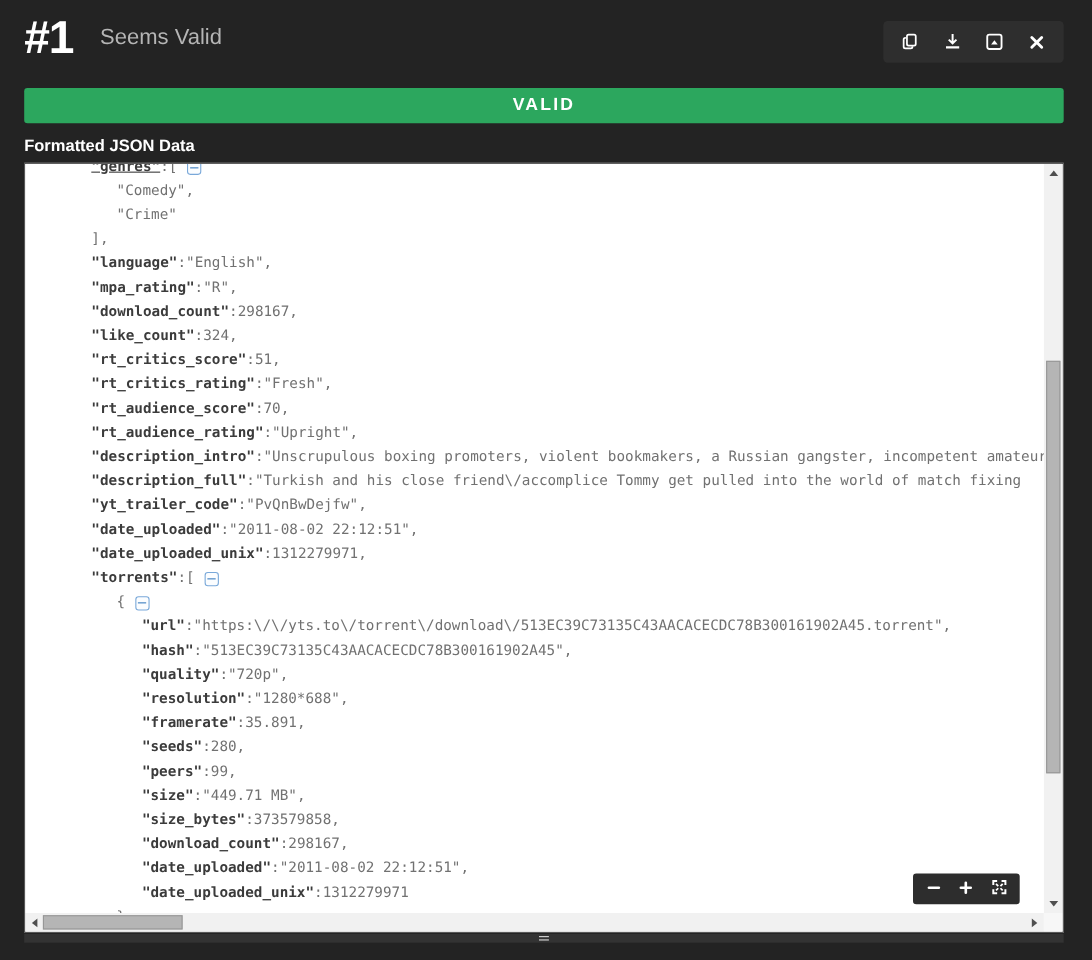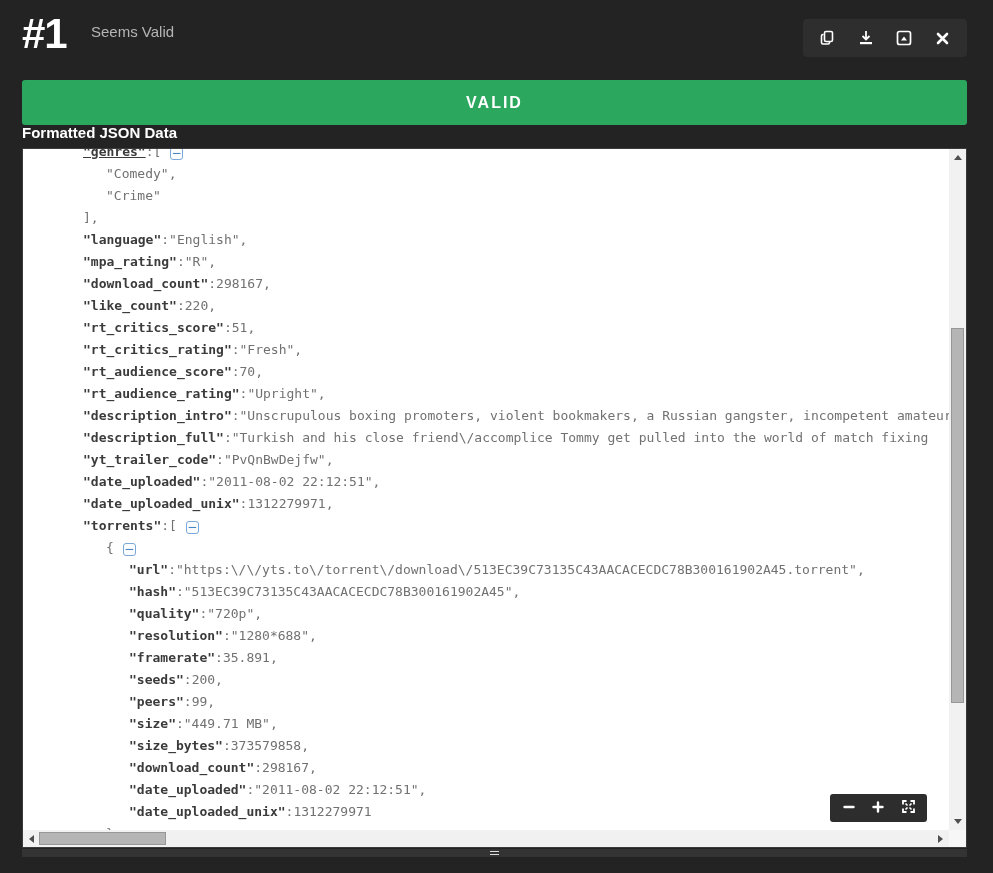--- a/index.html
+++ b/index.html
@@ -9,35 +9,35 @@
     background:#232323; overflow:hidden;
     font-family:"Liberation Sans", sans-serif;
   }
   
   .doc-number {
     position:absolute; left:22px; top:10px;
     color:#ffffff; font-size:42px; font-weight:800; letter-spacing:-1px;
   }
   .status-text {
     position:absolute; left:91px; top:23px;
-    color:#b5b5b5; font-size:15px;
+    color:#b5b5b5; font-size:20px;
   }
   .toolbar {
     position:absolute; right:26px; top:19px; height:38px;
     background:#2e2e2e; border-radius:4px;
     display:flex; align-items:center; padding:0 6px;
   }
   .tool-btn {
     width:38px; height:38px; display:flex; align-items:center; justify-content:center;
     background:transparent; border:none; cursor:pointer;
   }
   .tool-btn svg { display:block; }
   
   .banner {
-    position:absolute; left:22px; right:26px; top:80px; height:45px;
+    position:absolute; left:22px; right:26px; top:80px; height:32px;
     background:#2ca75e; border-radius:3px;
     display:flex; align-items:center; justify-content:center;
     color:#ffffff; font-size:16px; font-weight:bold; letter-spacing:2px;
   }
   .section-label {
     position:absolute; left:22px; top:124px;
     color:#ffffff; font-size:15px; font-weight:bold;
   }
   
   .panel {
@@ -159,38 +159,38 @@
   <div class="panel">
     <div class="json-viewport">
       <div class="json-lines" id="json-lines">
           <div class="json-line" style="padding-left: 60px;"><span class="jk u">"genres"</span><span class="jp">:</span><span class="jp">[ </span><span class="collapse-box">−</span></div>
           <div class="json-line" style="padding-left: 83px;"><span class="jv">"Comedy"</span><span class="jp">,</span></div>
           <div class="json-line" style="padding-left: 83px;"><span class="jv">"Crime"</span></div>
           <div class="json-line" style="padding-left: 60px;"><span class="jp">],</span></div>
           <div class="json-line" style="padding-left: 60px;"><span class="jk">"language"</span><span class="jp">:</span><span class="jv">"English"</span><span class="jp">,</span></div>
           <div class="json-line" style="padding-left: 60px;"><span class="jk">"mpa_rating"</span><span class="jp">:</span><span class="jv">"R"</span><span class="jp">,</span></div>
           <div class="json-line" style="padding-left: 60px;"><span class="jk">"download_count"</span><span class="jp">:</span><span class="jn">298167</span><span class="jp">,</span></div>
-          <div class="json-line" style="padding-left: 60px;"><span class="jk">"like_count"</span><span class="jp">:</span><span class="jn">220</span><span class="jp">,</span></div>
+          <div class="json-line" style="padding-left: 60px;"><span class="jk">"like_count"</span><span class="jp">:</span><span class="jn">324</span><span class="jp">,</span></div>
           <div class="json-line" style="padding-left: 60px;"><span class="jk">"rt_critics_score"</span><span class="jp">:</span><span class="jn">51</span><span class="jp">,</span></div>
           <div class="json-line" style="padding-left: 60px;"><span class="jk">"rt_critics_rating"</span><span class="jp">:</span><span class="jv">"Fresh"</span><span class="jp">,</span></div>
           <div class="json-line" style="padding-left: 60px;"><span class="jk">"rt_audience_score"</span><span class="jp">:</span><span class="jn">70</span><span class="jp">,</span></div>
           <div class="json-line" style="padding-left: 60px;"><span class="jk">"rt_audience_rating"</span><span class="jp">:</span><span class="jv">"Upright"</span><span class="jp">,</span></div>
           <div class="json-line" style="padding-left: 60px;"><span class="jk">"description_intro"</span><span class="jp">:</span><span class="jv">"Unscrupulous boxing promoters, violent bookmakers, a Russian gangster, incompetent amateur</span></div>
           <div class="json-line" style="padding-left: 60px;"><span class="jk">"description_full"</span><span class="jp">:</span><span class="jv">"Turkish and his close friend\/accomplice Tommy get pulled into the world of match fixing</span></div>
           <div class="json-line" style="padding-left: 60px;"><span class="jk">"yt_trailer_code"</span><span class="jp">:</span><span class="jv">"PvQnBwDejfw"</span><span class="jp">,</span></div>
           <div class="json-line" style="padding-left: 60px;"><span class="jk">"date_uploaded"</span><span class="jp">:</span><span class="jv">"2011-08-02 22:12:51"</span><span class="jp">,</span></div>
           <div class="json-line" style="padding-left: 60px;"><span class="jk">"date_uploaded_unix"</span><span class="jp">:</span><span class="jn">1312279971</span><span class="jp">,</span></div>
           <div class="json-line" style="padding-left: 60px;"><span class="jk">"torrents"</span><span class="jp">:</span><span class="jp">[ </span><span class="collapse-box">−</span></div>
           <div class="json-line" style="padding-left: 83px;"><span class="jp">{ </span><span class="collapse-box">−</span></div>
           <div class="json-line" style="padding-left: 106px;"><span class="jk">"url"</span><span class="jp">:</span><span class="jv">"https:\/\/yts.to\/torrent\/download\/513EC39C73135C43AACACECDC78B300161902A45.torrent"</span><span class="jp">,</span></div>
           <div class="json-line" style="padding-left: 106px;"><span class="jk">"hash"</span><span class="jp">:</span><span class="jv">"513EC39C73135C43AACACECDC78B300161902A45"</span><span class="jp">,</span></div>
           <div class="json-line" style="padding-left: 106px;"><span class="jk">"quality"</span><span class="jp">:</span><span class="jv">"720p"</span><span class="jp">,</span></div>
           <div class="json-line" style="padding-left: 106px;"><span class="jk">"resolution"</span><span class="jp">:</span><span class="jv">"1280*688"</span><span class="jp">,</span></div>
           <div class="json-line" style="padding-left: 106px;"><span class="jk">"framerate"</span><span class="jp">:</span><span class="jn">35.891</span><span class="jp">,</span></div>
-          <div class="json-line" style="padding-left: 106px;"><span class="jk">"seeds"</span><span class="jp">:</span><span class="jn">200</span><span class="jp">,</span></div>
+          <div class="json-line" style="padding-left: 106px;"><span class="jk">"seeds"</span><span class="jp">:</span><span class="jn">280</span><span class="jp">,</span></div>
           <div class="json-line" style="padding-left: 106px;"><span class="jk">"peers"</span><span class="jp">:</span><span class="jn">99</span><span class="jp">,</span></div>
           <div class="json-line" style="padding-left: 106px;"><span class="jk">"size"</span><span class="jp">:</span><span class="jv">"449.71 MB"</span><span class="jp">,</span></div>
           <div class="json-line" style="padding-left: 106px;"><span class="jk">"size_bytes"</span><span class="jp">:</span><span class="jn">373579858</span><span class="jp">,</span></div>
           <div class="json-line" style="padding-left: 106px;"><span class="jk">"download_count"</span><span class="jp">:</span><span class="jn">298167</span><span class="jp">,</span></div>
           <div class="json-line" style="padding-left: 106px;"><span class="jk">"date_uploaded"</span><span class="jp">:</span><span class="jv">"2011-08-02 22:12:51"</span><span class="jp">,</span></div>
           <div class="json-line" style="padding-left: 106px;"><span class="jk">"date_uploaded_unix"</span><span class="jp">:</span><span class="jn">1312279971</span></div>
           <div class="json-line" style="padding-left: 83px;"><span class="jp">}</span></div>
         </div>
     </div>
 

